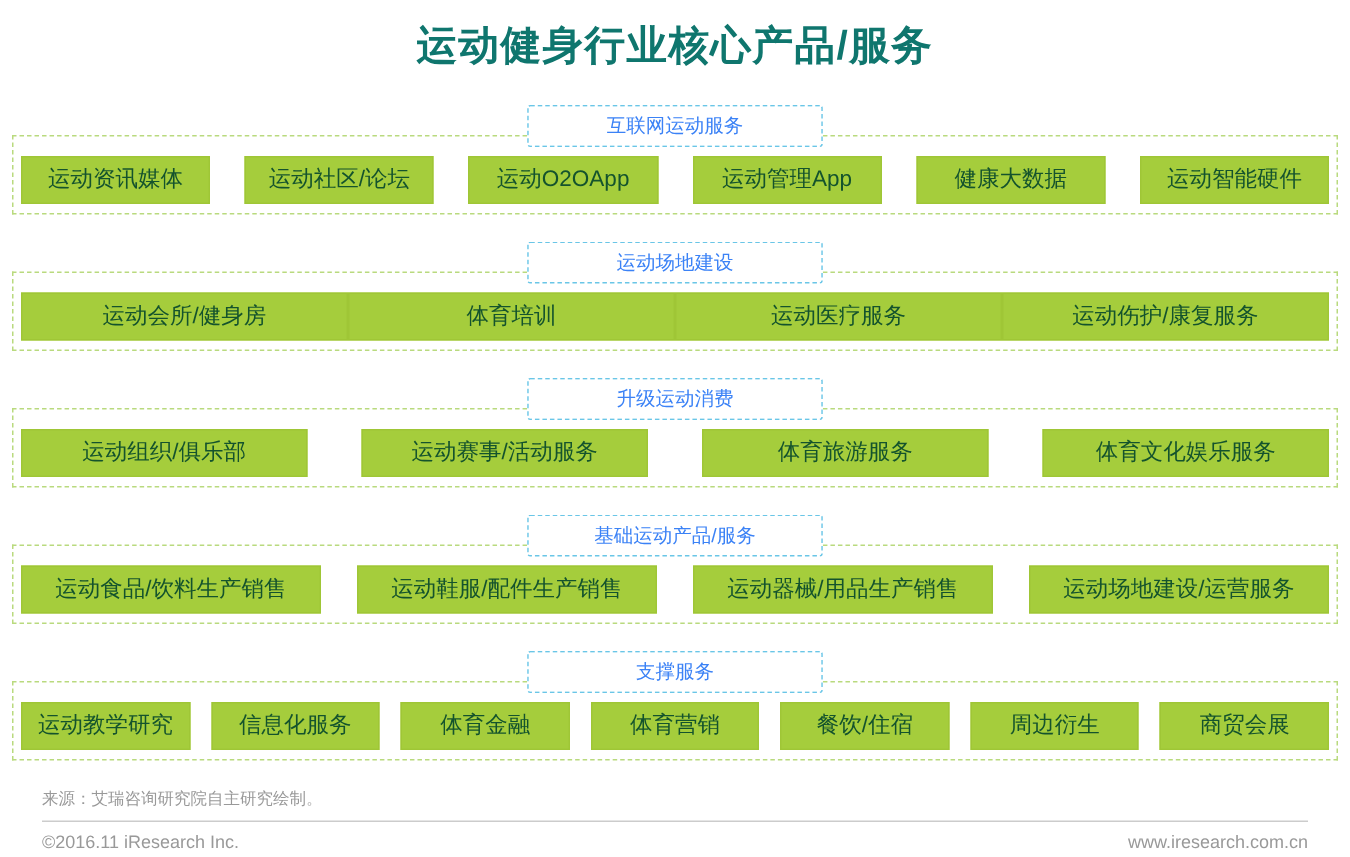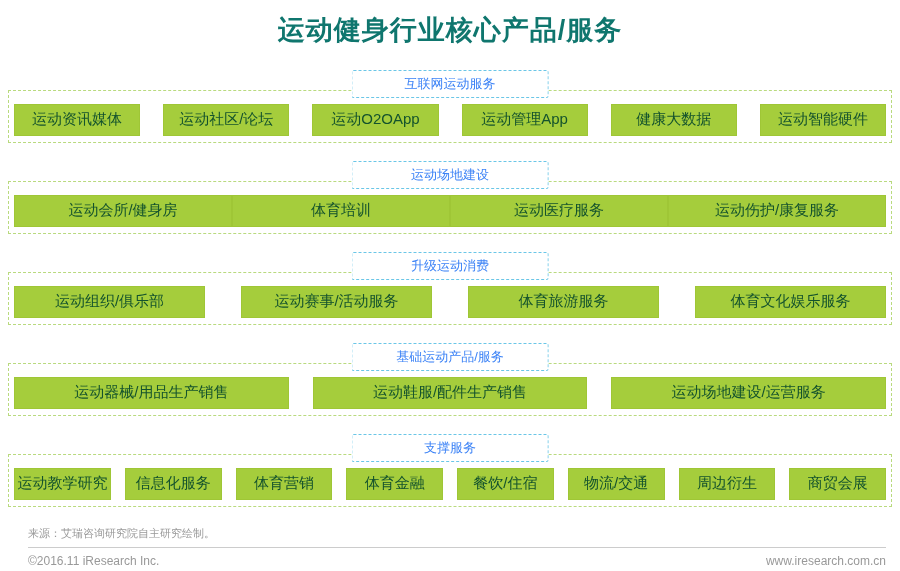--- a/index.html
+++ b/index.html
@@ -63,21 +63,21 @@
     white-space: nowrap;
     text-align: center;
   }
 
   .row-0 { gap: 23px; }
   .row-1 { }
   .row-2 { gap: 36px; }
   .row-3 { gap: 24px; }
   .row-4 { gap: 14px; }
 
-  .footer { margin: 12px 14px 0 28px; }
+  .footer { margin: 12px 28px 0 28px; }
   .source-line {
     font-size: 11px;
     color: #999999;
     height: 16px;
     line-height: 16px;
   }
   .divider {
     border: none;
     border-top: 1px solid #cccccc;
     margin: 6px 0 0 0;
@@ -121,34 +121,34 @@
       <div class="sec-box row-2">
         <div class="item">运动组织/俱乐部</div>
         <div class="item">运动赛事/活动服务</div>
         <div class="item">体育旅游服务</div>
         <div class="item">体育文化娱乐服务</div>
       </div>
       <div class="sec-header">升级运动消费</div>
     </div>
     <div class="section">
       <div class="sec-box row-3">
+        <div class="item">运动食品/饮料生产销售</div>
+        <div class="item">运动鞋服/配件生产销售</div>
         <div class="item">运动器械/用品生产销售</div>
-        <div class="item">运动鞋服/配件生产销售</div>
         <div class="item">运动场地建设/运营服务</div>
       </div>
       <div class="sec-header">基础运动产品/服务</div>
     </div>
     <div class="section">
       <div class="sec-box row-4">
         <div class="item">运动教学研究</div>
         <div class="item">信息化服务</div>
+        <div class="item">体育金融</div>
         <div class="item">体育营销</div>
-        <div class="item">体育金融</div>
         <div class="item">餐饮/住宿</div>
-        <div class="item">物流/交通</div>
         <div class="item">周边衍生</div>
         <div class="item">商贸会展</div>
       </div>
       <div class="sec-header">支撑服务</div>
     </div>
   </div>
 
 <div class="footer">
   <div class="source-line">来源：艾瑞咨询研究院自主研究绘制。</div>
   <hr class="divider">

